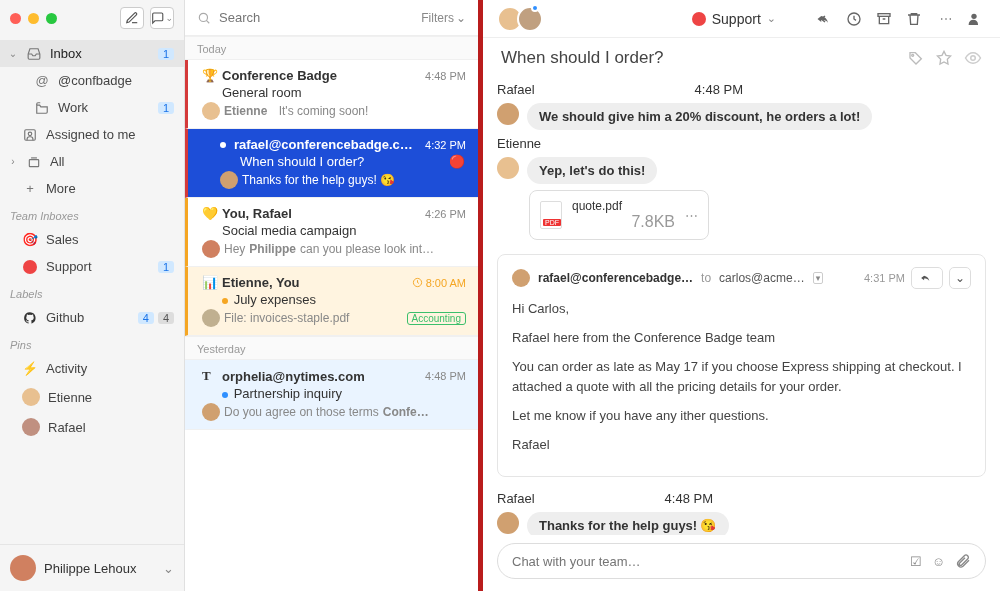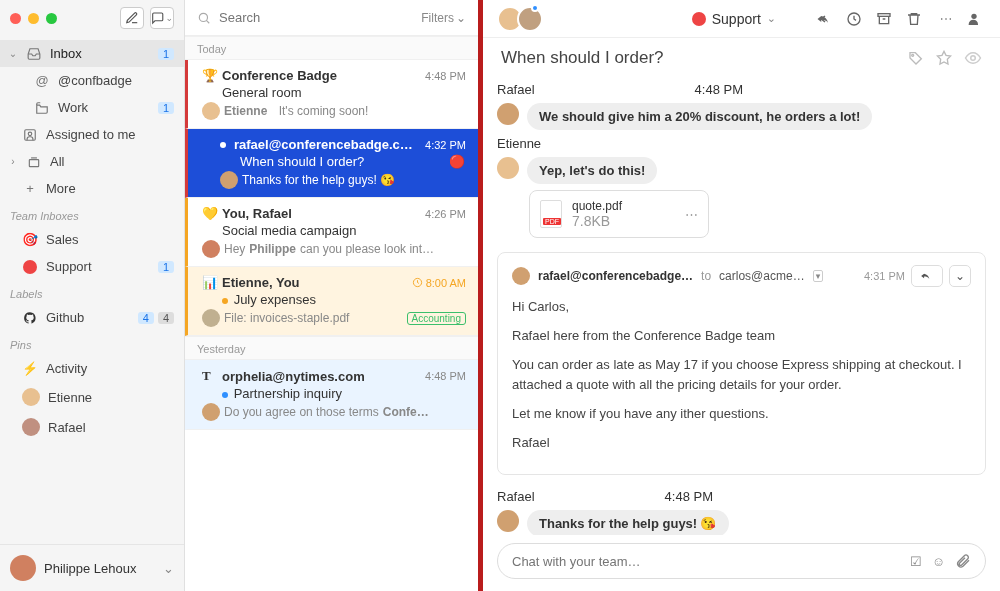--- a/index.html
+++ b/index.html
@@ -360,21 +360,21 @@
     <div>
       <div class="meta"><span class="name">Etienne</span></div>
       <div class="msg">
           <span class="avatar" style="background:#e8c090;"></span>
           <span class="bubble">Yep, let's do this!</span>
         </div>
       <div class="attach">
         <div class="pdfic"></div>
         <div style="flex:1;">
             <div style="font-size:12px;">quote.pdf</div>
-            <div style="font-size:14px;color:#999;">7.8KB</div>
+            <div style="font-size:16px;color:#999;text-align:right;">7.8KB</div>
           </div>
         <span style="color:#888;">⋯</span>
       </div>
     </div>
 
     <div class="email-card">
       <div class="email-head">
         <span class="avatar sm" style="background:#d0a070;"></span>
         <span class="from">rafael@conferencebadge…</span>
         <span style="color:#999;">to</span>

